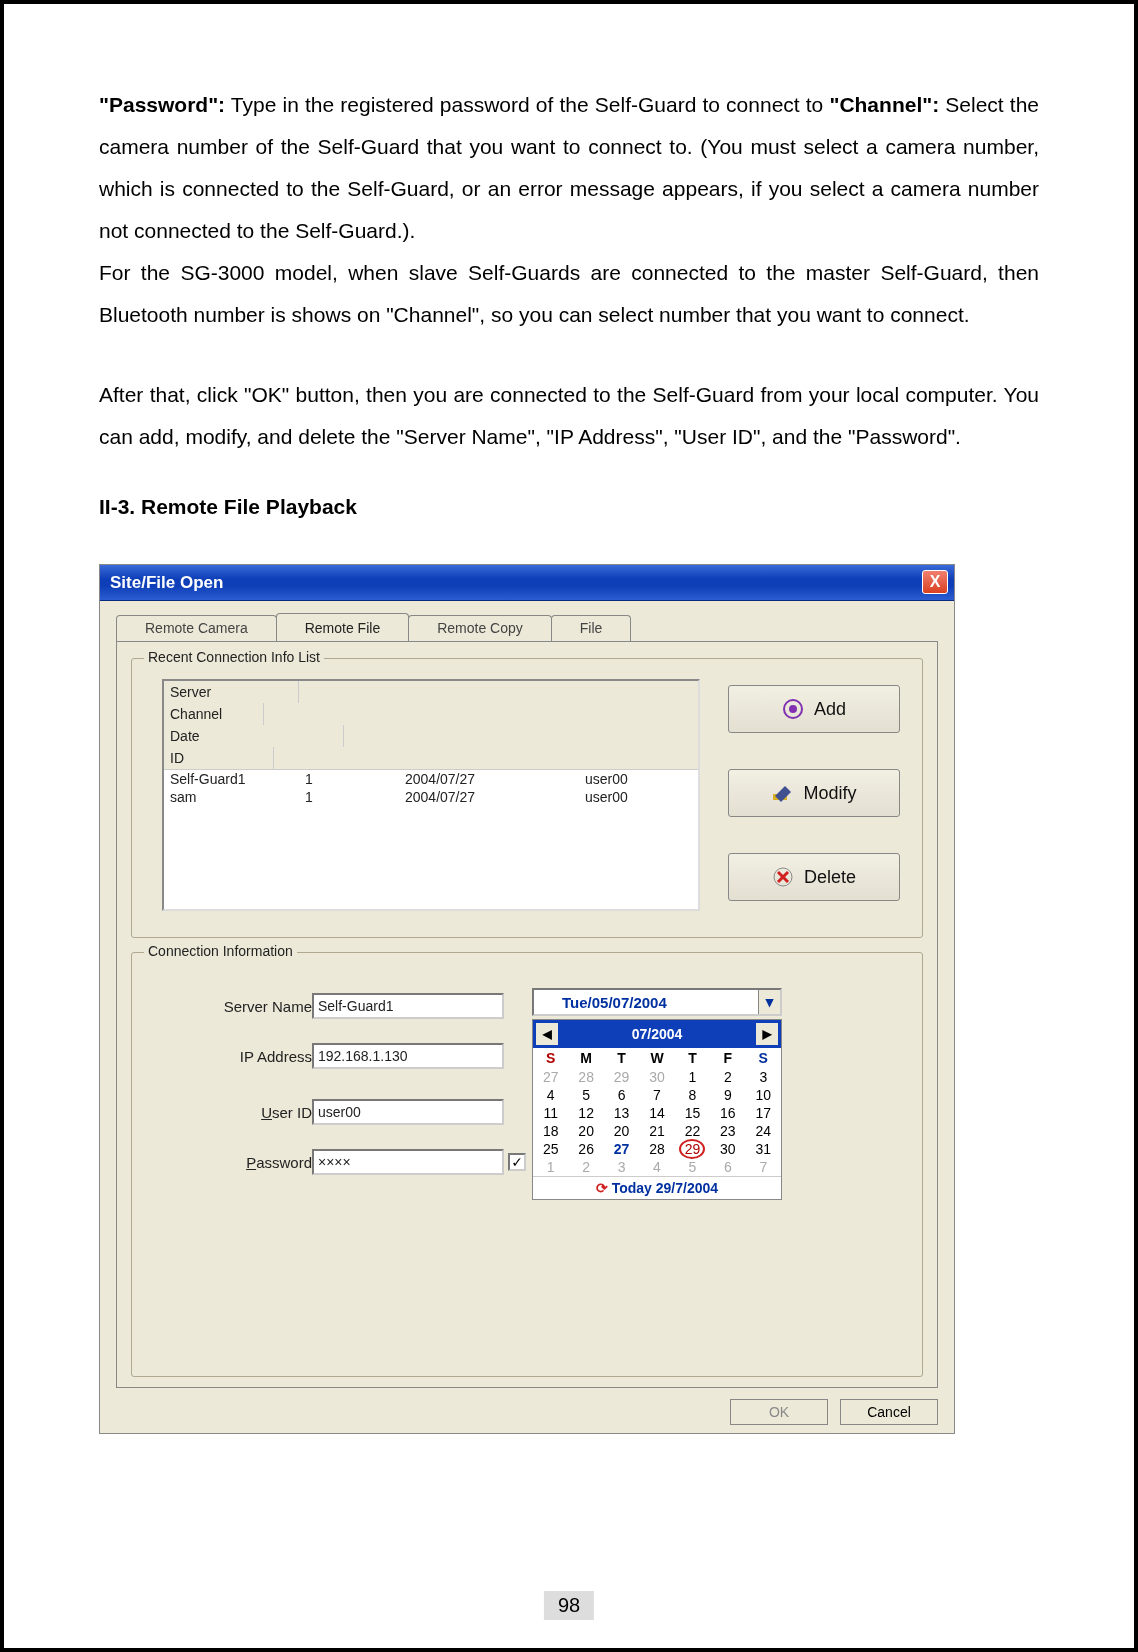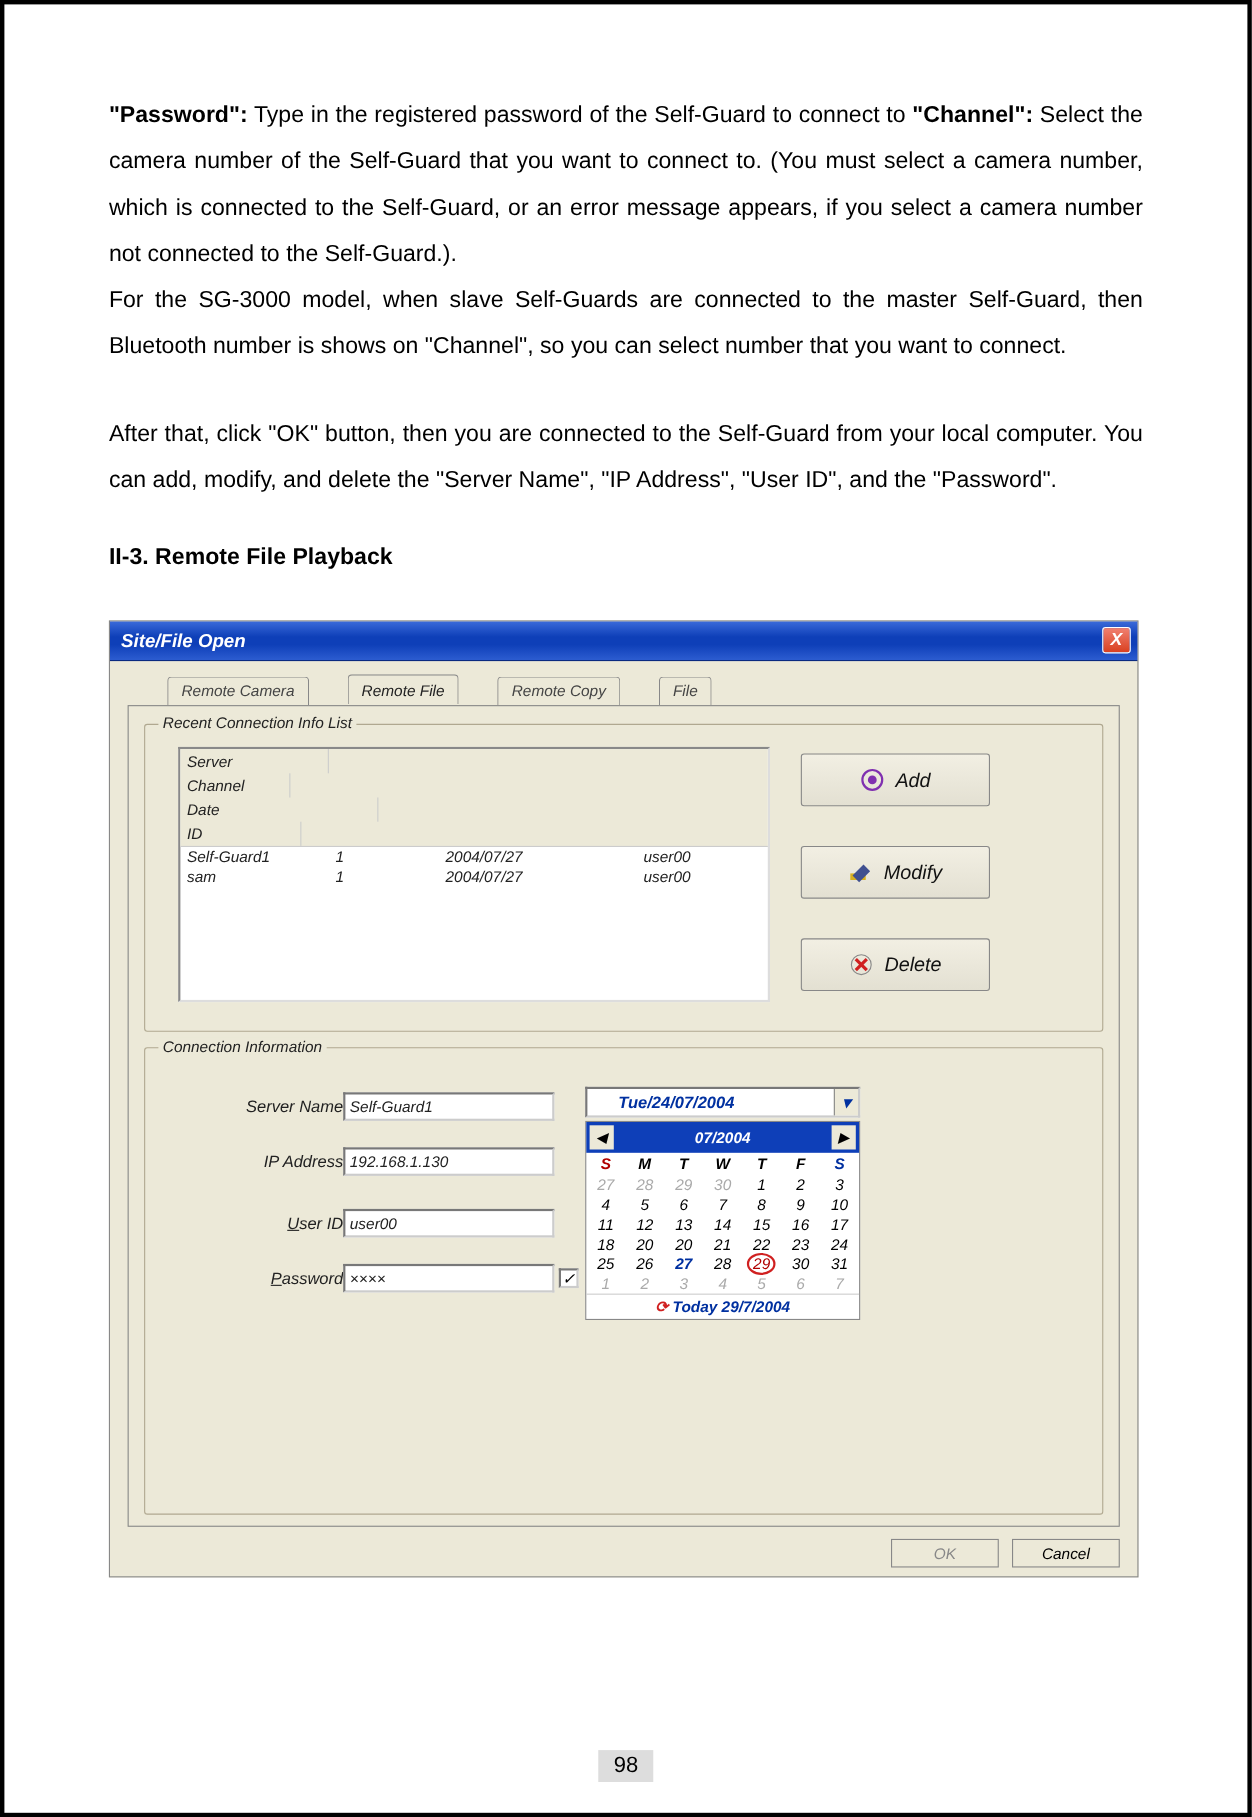--- a/index.html
+++ b/index.html
@@ -26,26 +26,25 @@
   }
   .text-body .bold { font-weight: bold; }
   .para { margin-bottom: 28px; }
   .section-title {
     font-size: 21px;
     font-weight: bold;
     margin-top: 20px;
     margin-bottom: 36px;
   }
   .screenshot {
-    width: 936px;
+    width: 856px;
     height: 870px;
     border: 1px solid #888;
     background: #ece9d8;
     position: relative;
-    font-style: italic;
   }
   .titlebar {
     height: 36px;
     background: linear-gradient(to bottom, #3a6ad9, #0e3fb8 40%, #0e3fb8 60%, #2c5cd0);
     display: flex;
     align-items: center;
     padding-left: 10px;
     font-family: Tahoma, sans-serif;
     font-weight: bold;
     color: #fff;
@@ -72,29 +71,28 @@
   }
   .tabs {
     position: absolute;
     top: 50px;
     left: 16px;
     display: flex;
     font-family: Tahoma, sans-serif;
     font-size: 14px;
   }
   .tab {
-    padding: 4px 12px;
+    padding: 4px 28px;
     border: 1px solid #888;
     border-bottom: none;
     background: #ece9d8;
     border-top-left-radius: 4px;
     border-top-right-radius: 4px;
     margin-right: -1px;
     color: #222;
-    margin-left: 36px;
   }
   .tab.active {
     background: #ece9d8;
     position: relative;
     top: -2px;
     padding-top: 6px;
   }
   .tab.inactive { color: #444; }
   .tabpane {
     position: absolute;
@@ -420,21 +418,21 @@
           <div class="form-label"><span class="u">U</span><span>ser ID</span></div>
           <div class="form-input">user00</div>
         </div>
         <div class="form-row" style="top:196px">
           <div class="form-label"><span class="u">P</span><span>assword</span></div>
           <div class="form-input">××××</div>
         </div>
         <div class="checkbox-box" style="top:200px">✓</div>
 
         <div class="datepicker">
-          <span>Tue/24/07/2004</span>
+          <span>Tue/05/07/2004</span>
           <div class="dp-dropbtn">▾</div>
         </div>
 
         <div class="calendar">
           <div class="cal-head">
             <div class="cal-nav left">◀</div>
             <span>07/2004</span>
             <div class="cal-nav right">▶</div>
           </div>
           <div class="cal-grid">

